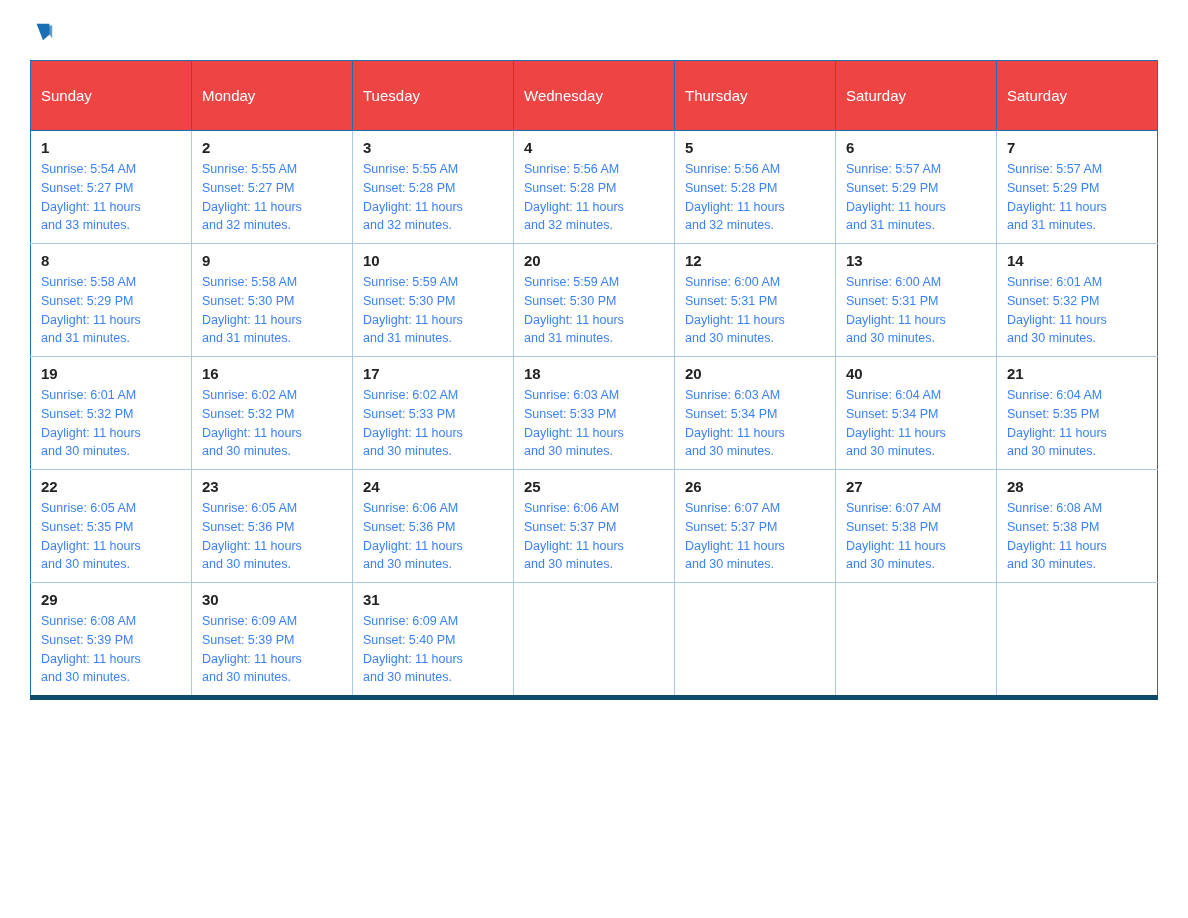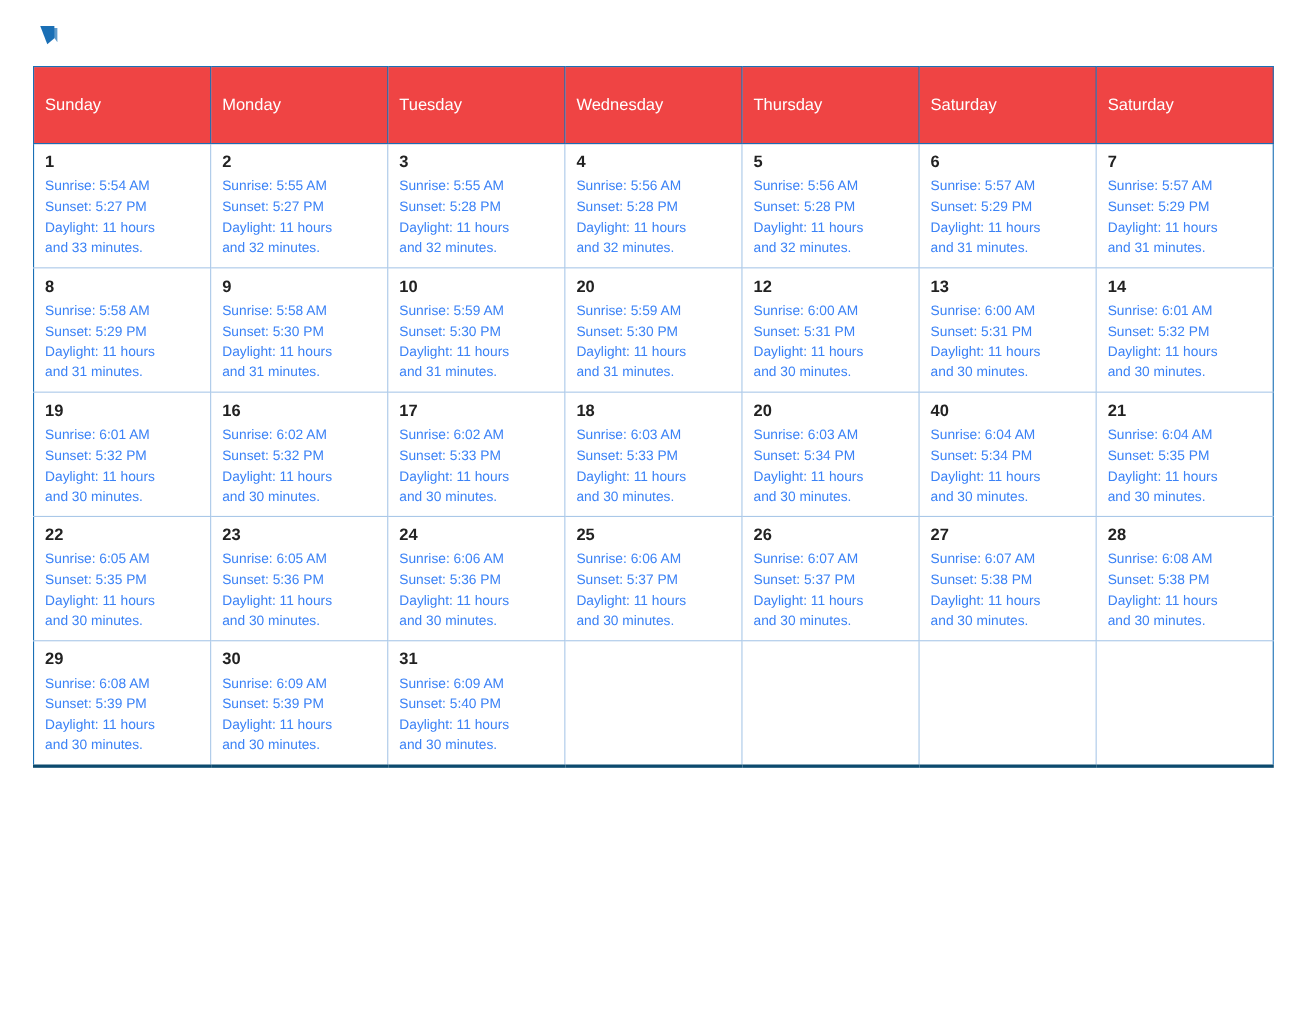--- a/index.html
+++ b/index.html
@@ -74,21 +74,21 @@
       color: #222;
       display: block;
       margin-bottom: 4px;
     }
     .day-info {
       font-size: 12.5px;
       color: #3b82f6;
       line-height: 1.5;
     }
     .calendar tr:last-child td {
-      border-bottom: 3px solid #0c4a6e;
+      border-bottom: 5px solid #0c4a6e;
     }
     .calendar td:first-child {
       border-left: 1px solid #1a6fb5;
     }
     .calendar td:last-child {
       border-right: 1px solid #1a6fb5;
     }
     .empty-cell {
       background: #fff;
     }

